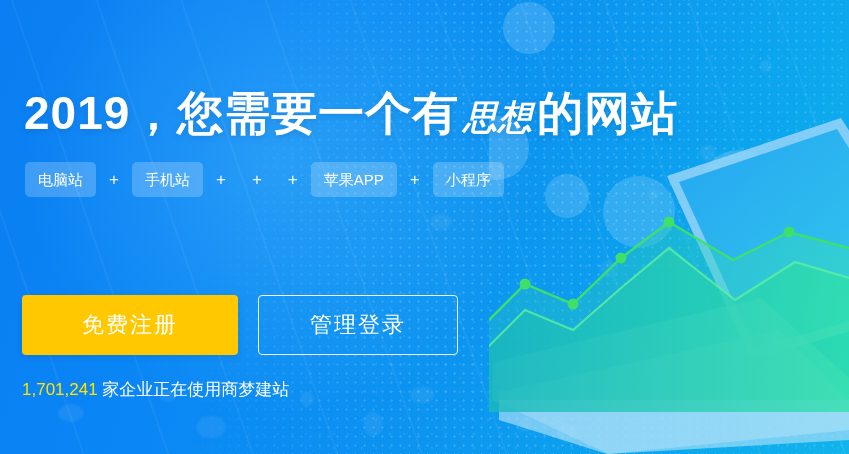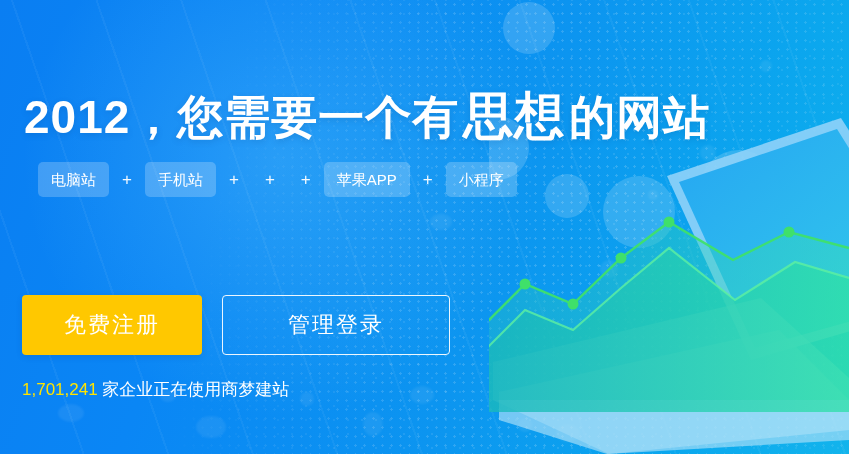--- a/index.html
+++ b/index.html
@@ -68,28 +68,29 @@
     top: 52px;
     color: #ffffff;
     font-size: 46px;
     font-weight: bold;
     letter-spacing: 1px;
     white-space: nowrap;
     text-shadow: 0 2px 6px rgba(0,60,130,0.18);
   }
   .headline .brush {
     font-family: "DejaVu Serif", "Liberation Serif", serif;
+    font-style: italic;
     font-weight: bold;
-    font-size: 50px;
+    font-size: 34px;
     padding: 0 4px;
   }
 
   .tags {
     position: absolute;
-    left: 38px;
+    left: 25px;
     top: 162px;
     display: flex;
     align-items: center;
   }
   .tag {
     background: rgba(255,255,255,0.22);
     color: #ffffff;
     font-size: 15px;
     line-height: 1;
     padding: 10px 13px;
@@ -100,33 +101,33 @@
     color: #ffffff;
     font-size: 17px;
     font-weight: 300;
     padding: 0 13px;
     opacity: .95;
   }
 
   .actions { position: absolute; left: 22px; top: 295px; display: flex; }
 
   .btn-primary {
-    width: 180px; height: 60px;
+    width: 216px; height: 60px;
     background: #ffc800;
     border: none;
     border-radius: 4px;
     color: #ffffff;
     font-size: 22px;
     font-family: inherit;
     letter-spacing: 2px;
     cursor: pointer;
     box-shadow: 0 2px 6px rgba(0,50,110,0.12);
   }
   .btn-ghost {
-    width: 228px; height: 60px;
+    width: 200px; height: 60px;
     margin-left: 20px;
     background: transparent;
     border: 1px solid rgba(255,255,255,0.92);
     border-radius: 4px;
     color: #ffffff;
     font-size: 22px;
     font-family: inherit;
     letter-spacing: 2px;
     cursor: pointer;
   }
@@ -217,21 +218,21 @@
         <circle cx="84" cy="304" r="5.5"></circle>
         <circle cx="132" cy="258" r="5.5"></circle>
         <circle cx="180" cy="222" r="5.5"></circle>
         <circle cx="300" cy="232" r="5.5"></circle>
       </g>
     </g>
   </svg>
 
   <div class="content">
 
-    <h1 class="headline"><span>2012，您需要一个有</span><span class="brush">思想</span><span>的网站</span></h1>
+    <h1 class="headline"><span>2019，您需要一个有</span><span class="brush">思想</span><span>的网站</span></h1>
 
     <div class="tags">
       <span class="tag">电脑站</span>
       <span class="plus">+</span>
       <span class="tag">手机站</span>
       <span class="plus">+</span>
       <span class="plus">+</span>
       <span class="plus">+</span>
       <span class="tag">苹果APP</span>
       <span class="plus">+</span>

